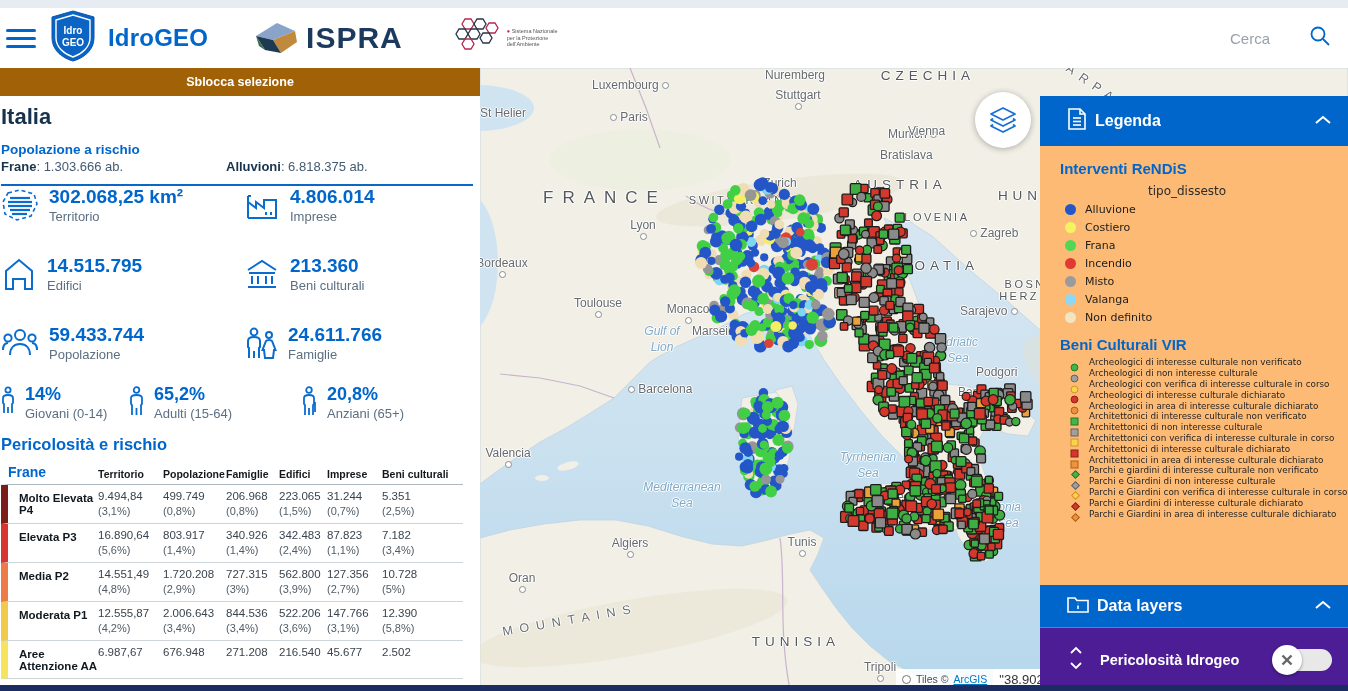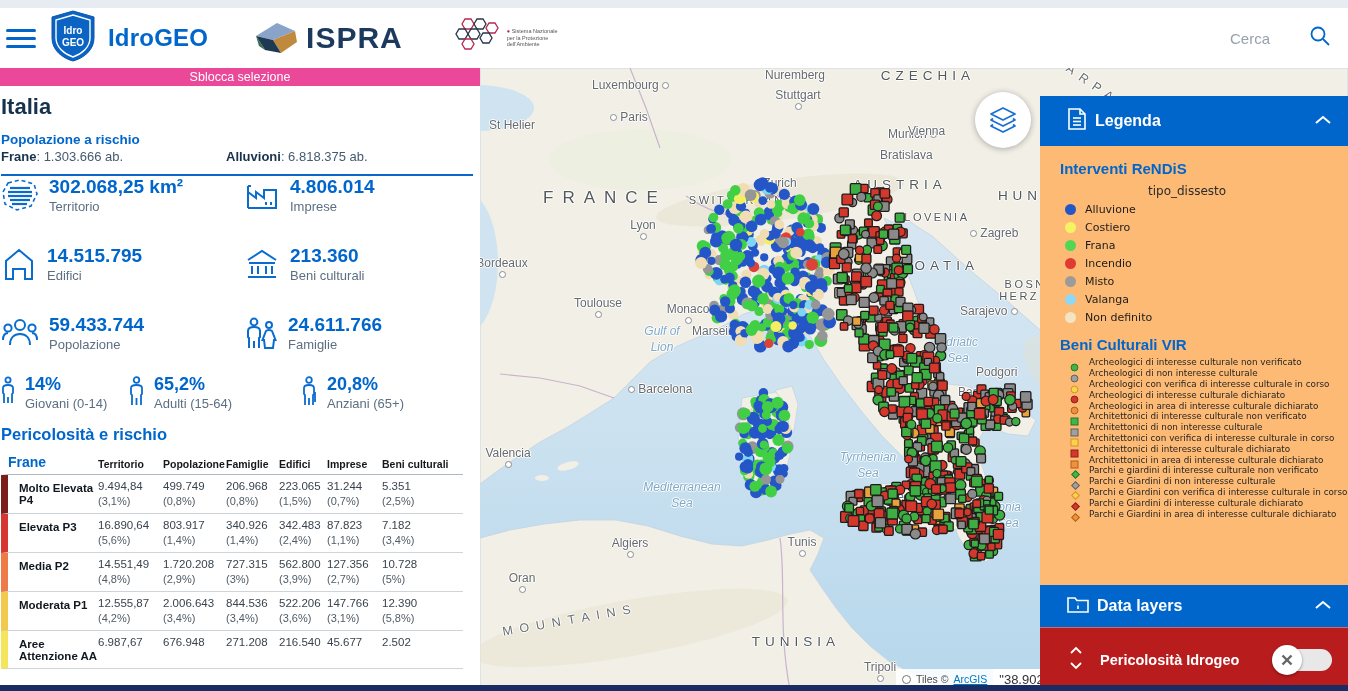--- a/index.html
+++ b/index.html
@@ -20,21 +20,21 @@
   .snpa-text { font-size:5.5px; color:#555; line-height:1.25; }
   .snpa-text b { color:#b5294d; }
   .header-spacer { flex:1; }
   .search-area { display:flex; align-items:center; gap:26px; margin-right:16px; }
   .search-input { border:none; outline:none; font-size:15px; color:#8a939c; width:52px;
     font-family:"Liberation Sans",sans-serif; background:transparent; }
   .search-input::placeholder { color:#98a1aa; }
 
   
   .left-panel { position:absolute; left:0; top:68px; width:480px; bottom:0; background:#fff; z-index:3; overflow:hidden; }
-  .unlock-bar { height:18px; background:#ec4899; color:#fff; font-weight:normal; font-size:12.5px;
+  .unlock-bar { height:28px; background:#a16207; color:#fff; font-weight:bold; font-size:12.5px;
     display:flex; align-items:center; justify-content:center; cursor:pointer; }
   .lp-inner { position:relative; left:-7px; padding:8px 10px 0 8px; }
   .lp-title { color:#17324d; font-weight:800; font-size:22px; }
   .risk-heading { color:#0066cc; font-weight:bold; font-size:13.5px; margin-top:12px; }
   .risk-row { display:grid; grid-template-columns:225px 1fr; font-size:13px; color:#435a70; margin-top:2px; }
   .risk-row b { color:#17324d; }
   .blue-divider { border-bottom:2px solid #0a66c8; margin:10px 0 0 0; width:472px; }
   .section-heading { color:#0066cc; font-weight:bold; font-size:16.5px; margin-top:14px; }
   .ctx-grid { display:grid; grid-template-columns:243px 1fr; row-gap:29px; }
   .stat { display:flex; gap:10px; align-items:flex-start; }
@@ -85,21 +85,21 @@
   .legend-body { background:#fdba74; height:439px; overflow:hidden; padding:10px 0 0 0; flex:0 0 auto; }
   .legend-h { color:#0066cc; font-weight:bold; font-size:15px; padding:4px 0 4px 20px; }
   .rendis-field { font-size:12px; color:#2b2b2b; padding:3px 0 2px 108px; font-family:"DejaVu Sans",sans-serif; }
   .rendis-item { display:flex; align-items:center; gap:9px; padding:2.5px 0 2.5px 25px; }
   .rendis-dot { width:11px; height:11px; border-radius:50%; flex:0 0 auto; }
   .rendis-label { font-size:11px; color:#1c1c1c; font-family:"DejaVu Sans",sans-serif; }
   .vir-item { display:flex; align-items:center; gap:10px; padding:1px 0 1px 30px; height:10.8px; }
   .vir-label { font-size:8.8px; color:#262626; white-space:nowrap; font-family:"DejaVu Sans",sans-serif; }
   .vir-mark { flex:0 0 auto; width:9px; height:9px; position:relative; }
   .datalayers-bar { height:42px; }
-  .dl-body { background:#b91c1c; border-top:1px solid rgba(255,255,255,.35); flex:1; display:flex; align-items:center; padding:0 14px 0 28px; }
+  .dl-body { background:#4c1d95; border-top:1px solid rgba(255,255,255,.35); flex:1; display:flex; align-items:center; padding:0 14px 0 28px; }
   .dl-label { color:#fff; font-weight:bold; font-size:14.5px; margin-left:16px; flex:1; }
   .toggle { position:relative; width:62px; height:30px; cursor:pointer; }
   .toggle .track { position:absolute; left:8px; top:4px; width:52px; height:22px; background:#e8e8e8; border-radius:11px; }
   .toggle .knob { position:absolute; left:0; top:0; width:30px; height:30px; border-radius:50%; background:#fff;
     box-shadow:0 1px 3px rgba(0,0,0,.4); display:flex; align-items:center; justify-content:center; }
 
   .footer-strip { position:absolute; left:0; bottom:0; width:100%; height:6px; background:#1b2c63; z-index:9; }
 </style>
 </head>
 <body>
@@ -198,21 +198,21 @@
         <path d="M150,0 L166,40 L180,80"></path>
       </g>
     </svg>
     <div class="map-labels" id="mapLabels">
         <span class="map-label lbl-city" style="left: 285px; top: 0px;">Nuremberg</span>
         <span class="map-label lbl-country" style="left: 448px; top: 7px; transform: translate(-50%, -50%);">CZECHIA</span>
         <span class="map-label lbl-city" style="left: 112px; top: 10px;">Luxembourg <span class="mk"></span></span>
         <span class="map-label lbl-region" style="left: 606px; top: 12px; transform: translate(-50%, -50%) rotate(35deg);">CARPA</span>
         <span class="map-label lbl-city" style="left: 318px; top: 20px; transform: translateX(-50%);">Stuttgart</span>
         <span class="mk mk-below" style="left: 315px; top: 35px;"></span>
-        <span class="map-label lbl-city" style="left: 9px; top: 38px; margin-top: 12px;">St Helier</span>
+        <span class="map-label lbl-city" style="left: 0; top: 38px;">St Helier</span>
         <span class="map-label lbl-city" style="left: 130px; top: 42px;"><span class="mk"></span> Paris</span>
         <span class="map-label lbl-city" style="left: 408px; top: 59px;">Munich <span class="mk"></span></span>
         <span class="map-label lbl-city" style="left: 428px; top: 56px;">Vienna</span>
         <span class="map-label lbl-city" style="left: 400px; top: 80px;">Bratislava</span>
         <span class="map-label lbl-country" style="left: 420px; top: 116px; transform: translate(-50%, -50%);">AUSTRIA</span>
         <span class="map-label lbl-country" style="left: 540px; top: 127px; transform: translate(-50%, -50%);">HUN</span>
         <span class="map-label lbl-country" style="left: 125px; top: 130px; font-size: 17px; letter-spacing: 9px; transform: translate(-50%, -50%);">FRANCE</span>
         <span class="map-label lbl-city" style="left: 300px; top: 108px; transform: translateX(-50%);">Zurich</span>
         <span class="mk mk-below" style="left: 297px; top: 123px;"></span>
         <span class="map-label lbl-country" style="left: 262px; top: 132px; font-size: 11px; letter-spacing: 2.5px; transform: translate(-50%, -50%);">SWITZERLAND</span>

